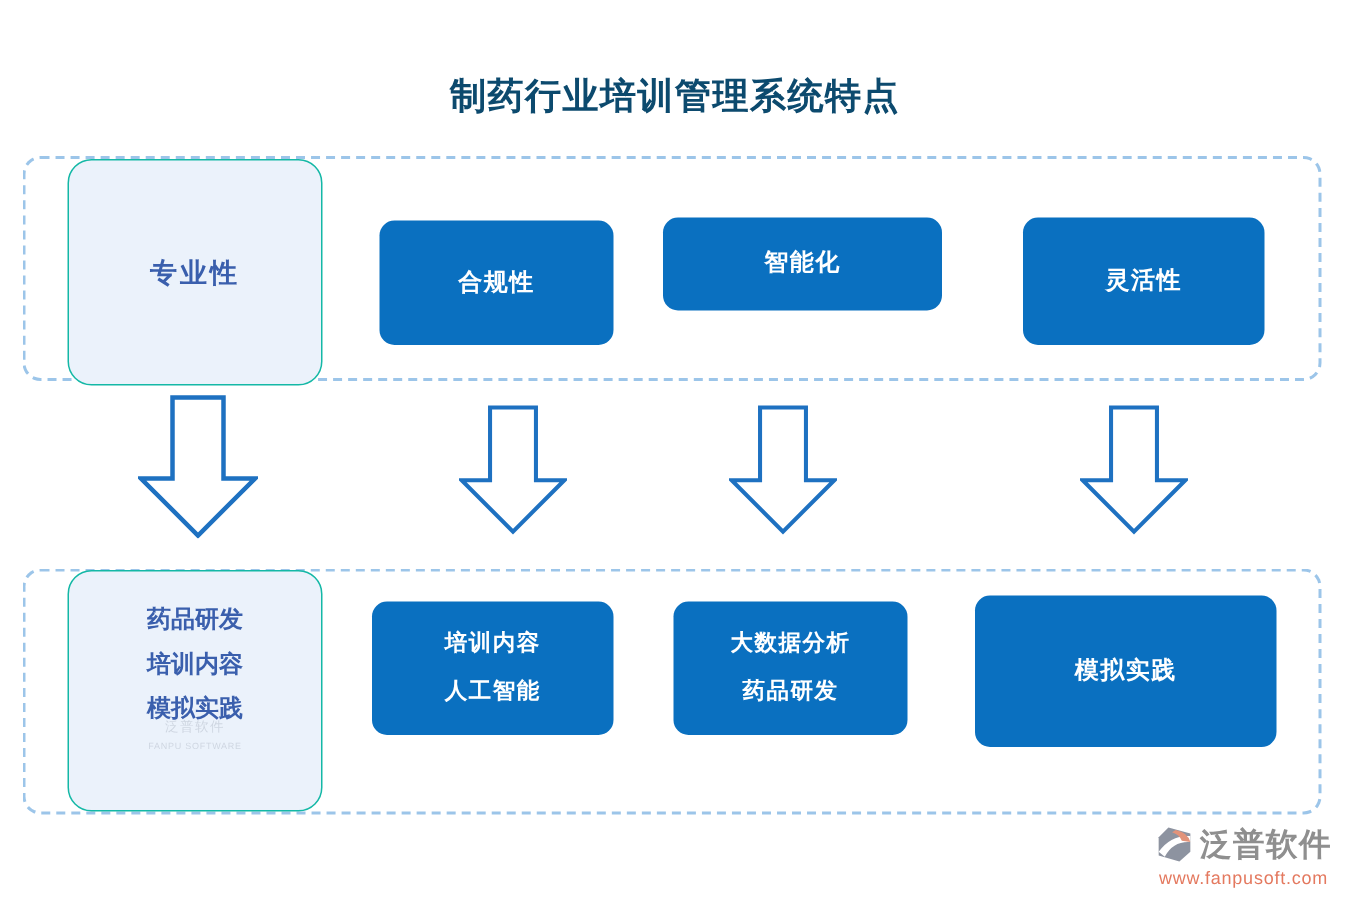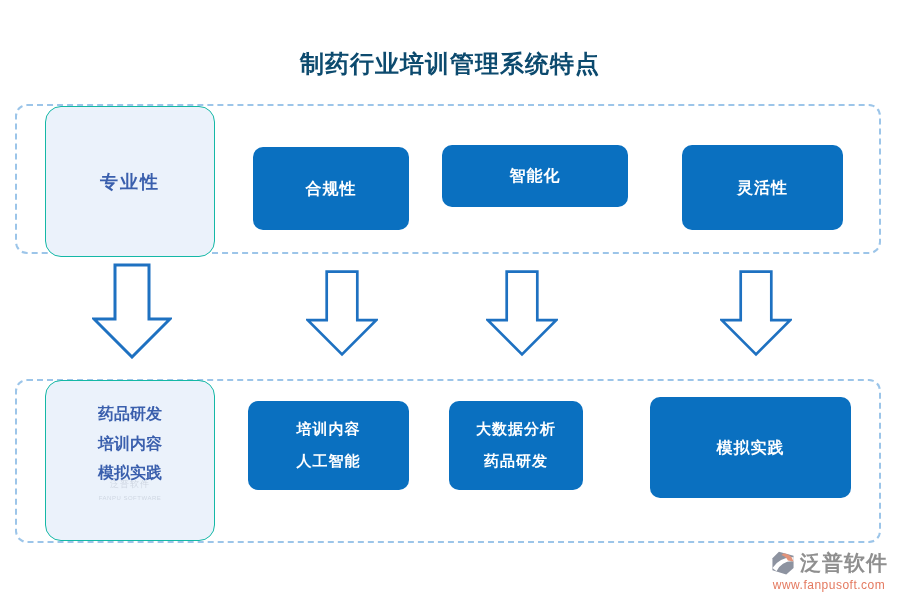--- a/index.html
+++ b/index.html
@@ -29,21 +29,21 @@
   .blue-box{
     position:absolute;box-sizing:border-box;background:#0a70c0;border-radius:10px;
     color:#ffffff;font-weight:bold;display:flex;flex-direction:column;
     align-items:center;justify-content:center;font-size:16px;line-height:2.1;
     font-family:"Liberation Serif","DejaVu Serif",serif;letter-spacing:1px;
   }
   .box-hegui{left:253px;top:147px;width:156px;height:83px;}
   .box-zhineng{left:442px;top:145px;width:186px;height:62px;}
   .box-linghuo{left:682px;top:145px;width:161px;height:85px;}
   .box-peixun{left:248px;top:401px;width:161px;height:89px;font-size:15px;}
-  .box-dashuju{left:449px;top:401px;width:134px;height:89px;font-size:15px;}
+  .box-dashuju{left:449px;top:401px;width:156px;height:89px;font-size:15px;}
   .box-zaixian{left:650px;top:397px;width:201px;height:101px;font-size:16px;}
   .arrow{position:absolute;}
   .arrow-1{left:92px;top:263px;}
   .arrow-2{left:306px;top:266px;}
   .arrow-3{left:486px;top:266px;}
   .arrow-4{left:720px;top:266px;}
   .watermark{
     position:absolute;bottom:36px;left:0;width:100%;text-align:center;
     opacity:0.22;color:#6a7486;font-weight:normal;
     font-family:"Liberation Sans",sans-serif;

